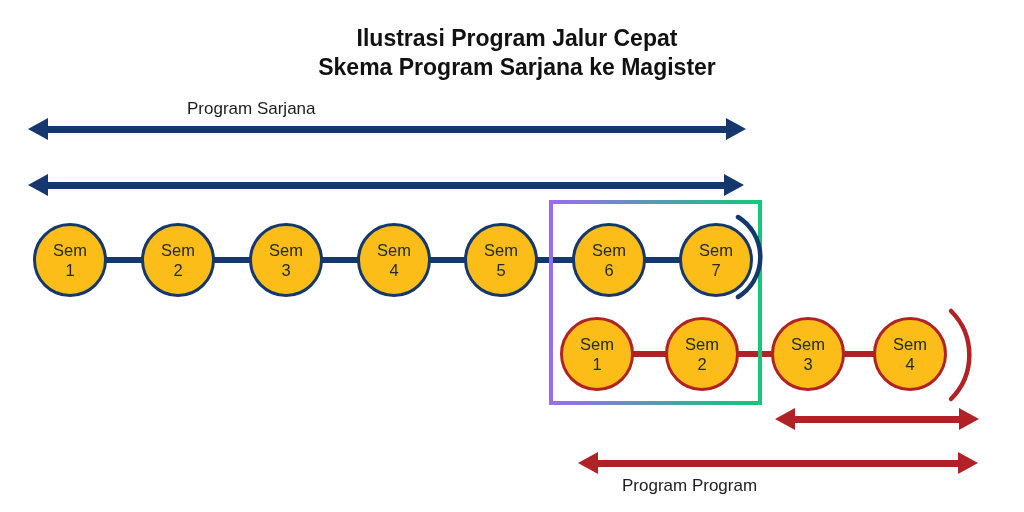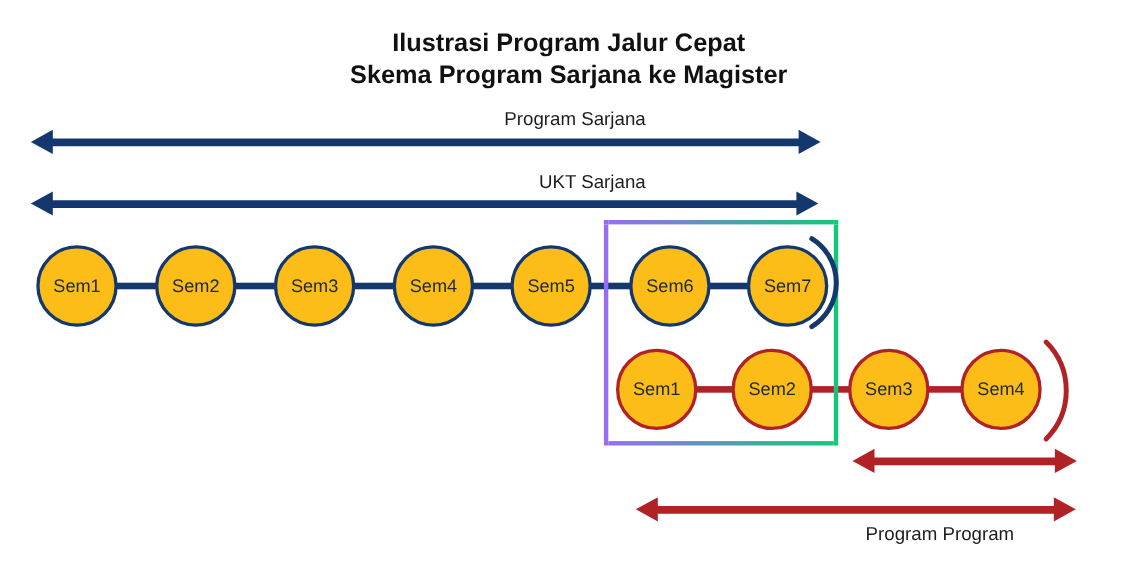--- a/index.html
+++ b/index.html
@@ -20,55 +20,54 @@
     border-top:11px solid transparent; border-bottom:11px solid transparent; }
   .d-arrow .head.left  { left:0; }
   .d-arrow .head.right { right:0; }
   .d-arrow.navy .bar { background:#14386e; }
   .d-arrow.navy .head.left  { border-right:20px solid #14386e; }
   .d-arrow.navy .head.right { border-left:20px solid #14386e; }
   .d-arrow.red .bar { background:#b02226; }
   .d-arrow.red .head.left  { border-right:20px solid #b02226; }
   .d-arrow.red .head.right { border-left:20px solid #b02226; }
   
-  .lbl { position:absolute; text-align:right; font-size:17px; color:#1d1d1d; }
+  .lbl { position:absolute; text-align:left; font-size:17px; color:#1d1d1d; }
   
   .connector { position:absolute; height:6px; z-index:1; }
   .connector.navy { background:#14386e; }
   .connector.red  { background:#b02226; }
   
   .fastbox {
     position:absolute; left:549px; top:200px; width:205px; height:197px;
     border:4px solid; z-index:2;
     border-image:linear-gradient(to right, #9a6cf0, #12c878) 1;
   }
   
   .circle {
     position:absolute; width:74px; height:74px; border-radius:50%;
     background:#fcbd18; box-sizing:border-box; z-index:3;
-    display:flex; flex-direction:row; align-items:center; justify-content:center;
+    display:flex; flex-direction:column; align-items:center; justify-content:center;
     font-size:16.5px; line-height:20px; color:#222b33; text-align:center;
   }
   .circle.navy { border:3.5px solid #14386e; }
   .circle.red  { border:3.5px solid #b02226; }
   
   .overlay { position:absolute; left:0; top:0; z-index:2; pointer-events:none; }
 </style>
 </head>
 <body>
 
 <div class="canvas">
 
   <div class="title">
     <div>Ilustrasi Program Jalur Cepat</div>
     <div>Skema Program Sarjana ke Magister</div>
   </div>
 
   <div class="lbl" style="left:187px; top:99px;  width:400px;">Program Sarjana</div>
-  <div class="lbl" style="left:187px; top:156px; width:400px;">UKT Sarjana</div>
   <div class="lbl" style="left:622px; top:476px; width:300px;">Program Program</div>
 
   <div class="d-arrow navy" style="left:28px; top:118px; width:718px;">
     <span class="head left"></span>
     <span class="bar"></span>
     <span class="head right"></span>
   </div>
   <div class="d-arrow navy" style="left:28px; top:174px; width:716px;">
     <span class="head left"></span>
     <span class="bar"></span>

